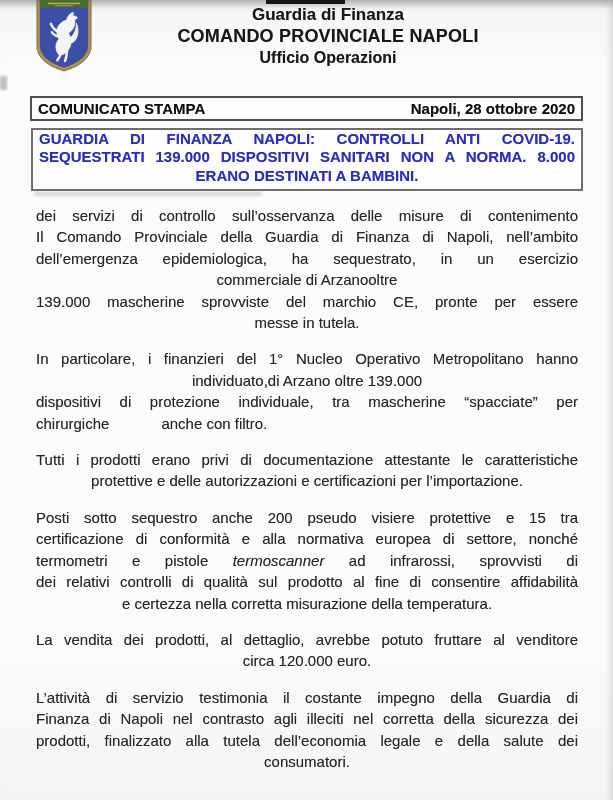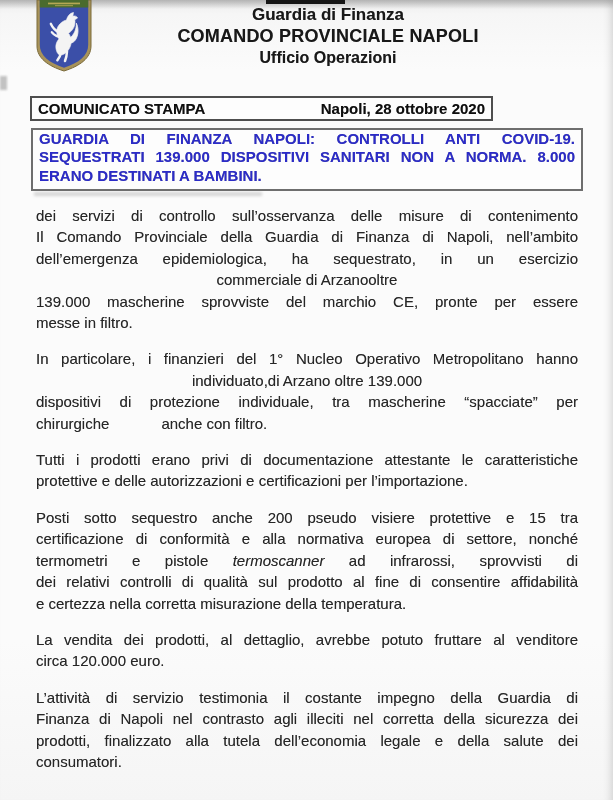--- a/index.html
+++ b/index.html
@@ -16,34 +16,34 @@
   .edge-mark{position:absolute;left:0;top:76px;width:7px;height:14px;background:rgba(90,90,90,.35);filter:blur(1px);}
   .smudge{position:absolute;left:34px;top:192px;width:228px;height:4px;background:rgba(110,110,110,.26);filter:blur(1.6px);}
 
   .crest{position:absolute;left:35px;top:0;width:58px;height:72px;}
 
   .letterhead{position:absolute;left:43px;top:5px;width:570px;text-align:center;color:#181818;}
   .h-org{font-size:17px;font-weight:bold;line-height:19px;}
   .h-cmd{font-size:18px;font-weight:bold;line-height:24px;letter-spacing:.2px;}
   .h-off{font-size:16px;font-weight:bold;line-height:20px;}
 
-  .press-bar{position:absolute;left:30px;top:96px;width:463px;height:25px;box-sizing:border-box;
+  .press-bar{position:absolute;left:30px;top:96px;width:553px;height:25px;box-sizing:border-box;
     border:2px solid #4e4e4e;background:rgba(255,255,255,.55);
     display:flex;justify-content:space-between;align-items:center;padding:0 6px;
     font-weight:bold;font-size:15px;color:#0e0e0e;text-align:center;}
 
   .headline-box{position:absolute;left:31px;top:128px;width:552px;box-sizing:border-box;
     border:2px solid #6e6e6e;background:rgba(255,255,255,.5);
     padding:0 6px 4px 6px;font-weight:bold;font-size:15px;line-height:18.4px;
     color:var(--headline-color,#2b2bc8);}
 
   .body-text{position:absolute;left:36px;top:205px;width:542px;font-size:15px;line-height:21.4px;}
   .para{margin:0 0 15px 0;}
   .jl{text-align:justify;text-align-last:justify;text-justify:inter-word;}
-  .ll{text-align:left;}
+  .ll{text-align:center;}
   .sl{display:flex;justify-content:center;}
   .gl{display:flex;}
   .gl .spacer{display:inline-block;flex:0 0 auto;}
   i{font-style:italic;}
 </style>
 </head>
 <body>
 
 <div class="page">
   <div class="top-shade"></div>
@@ -88,21 +88,21 @@
   <div class="body-text" id="body-text">
       <div class="para">
         <div class="jl">dei servizi di controllo sull’osservanza delle misure di contenimento</div>
         <div class="jl">Il Comando Provinciale della Guardia di Finanza di Napoli, nell’ambito</div>
         <div class="jl">dell’emergenza epidemiologica, ha sequestrato, in un esercizio</div>
         <div class="sl">
           <span>commerciale di Arzano</span>
           <span>oltre</span>
         </div>
         <div class="jl">139.000 mascherine sprovviste del marchio CE, pronte per essere</div>
-        <div class="ll">messe in filtro.</div>
+        <div class="ll">messe in tutela.</div>
       </div>
       <div class="para">
         <div class="jl">In particolare, i finanzieri del 1° Nucleo Operativo Metropolitano hanno</div>
         <div class="sl">
           <span>individuato,</span>
           <span>di Arzano oltre 139.000</span>
         </div>
         <div class="jl">dispositivi di protezione individuale, tra mascherine “spacciate” per</div>
         <div class="gl">
           <span>chirurgiche</span>

